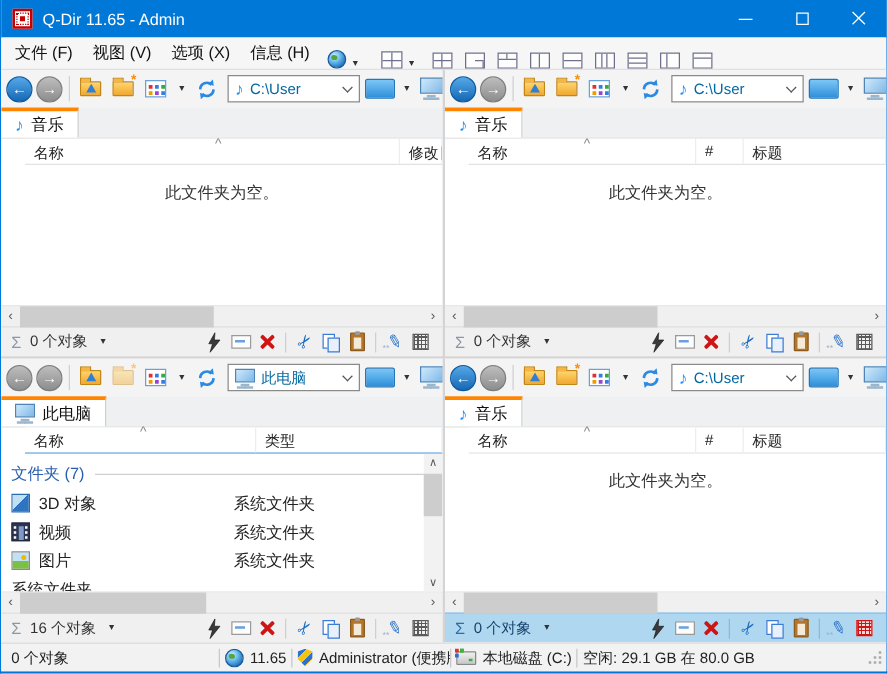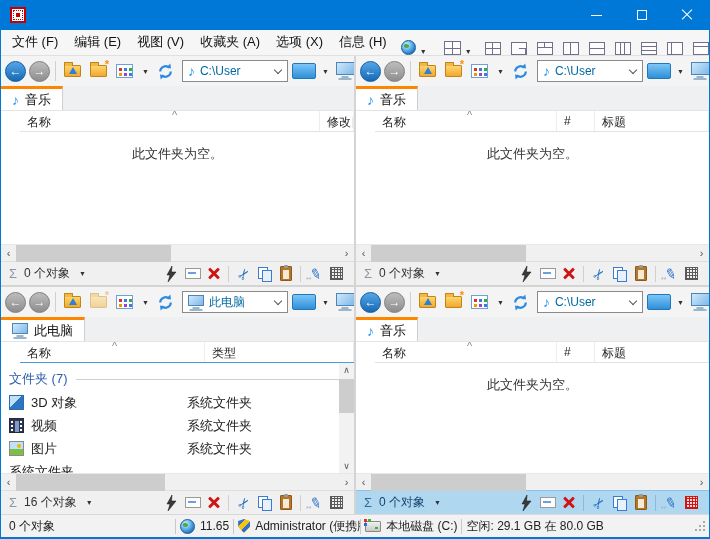--- a/index.html
+++ b/index.html
@@ -155,38 +155,37 @@
 
   .lightning { width:11px; height:16px; }
 </style>
 </head>
 <body>
 
 <div class="window">
 
   <div class="titlebar">
     <div class="app-icon"></div>
+    <span>Q-Dir 11.65 - Admin</span>
     <div class="cap-btns">
       <div class="cap-btn">
           <div class="min-glyph"></div>
         </div>
       <div class="cap-btn">
           <div class="max-glyph"></div>
         </div>
       <div class="cap-btn">
           <div class="close-glyph"></div>
         </div>
     </div>
   </div>
 
   <div class="menubar">
     <span class="menu-item">文件 (F)</span>
-    <span class="menu-item">编辑 (E)</span>
     <span class="menu-item">视图 (V)</span>
-    <span class="menu-item">收藏夹 (A)</span>
     <span class="menu-item">选项 (X)</span>
     <span class="menu-item">信息 (H)</span>
     <span class="globe"></span>
     <span class="dd">▼</span>
     <span class="lb big lb-cross"></span>
     <span class="dd">▼</span>
     <span class="lb lb-cross"></span>
     <span class="lb lb-br"></span>
     <span class="lb lb-tb"></span>
     <span class="lb lb-v"></span>

